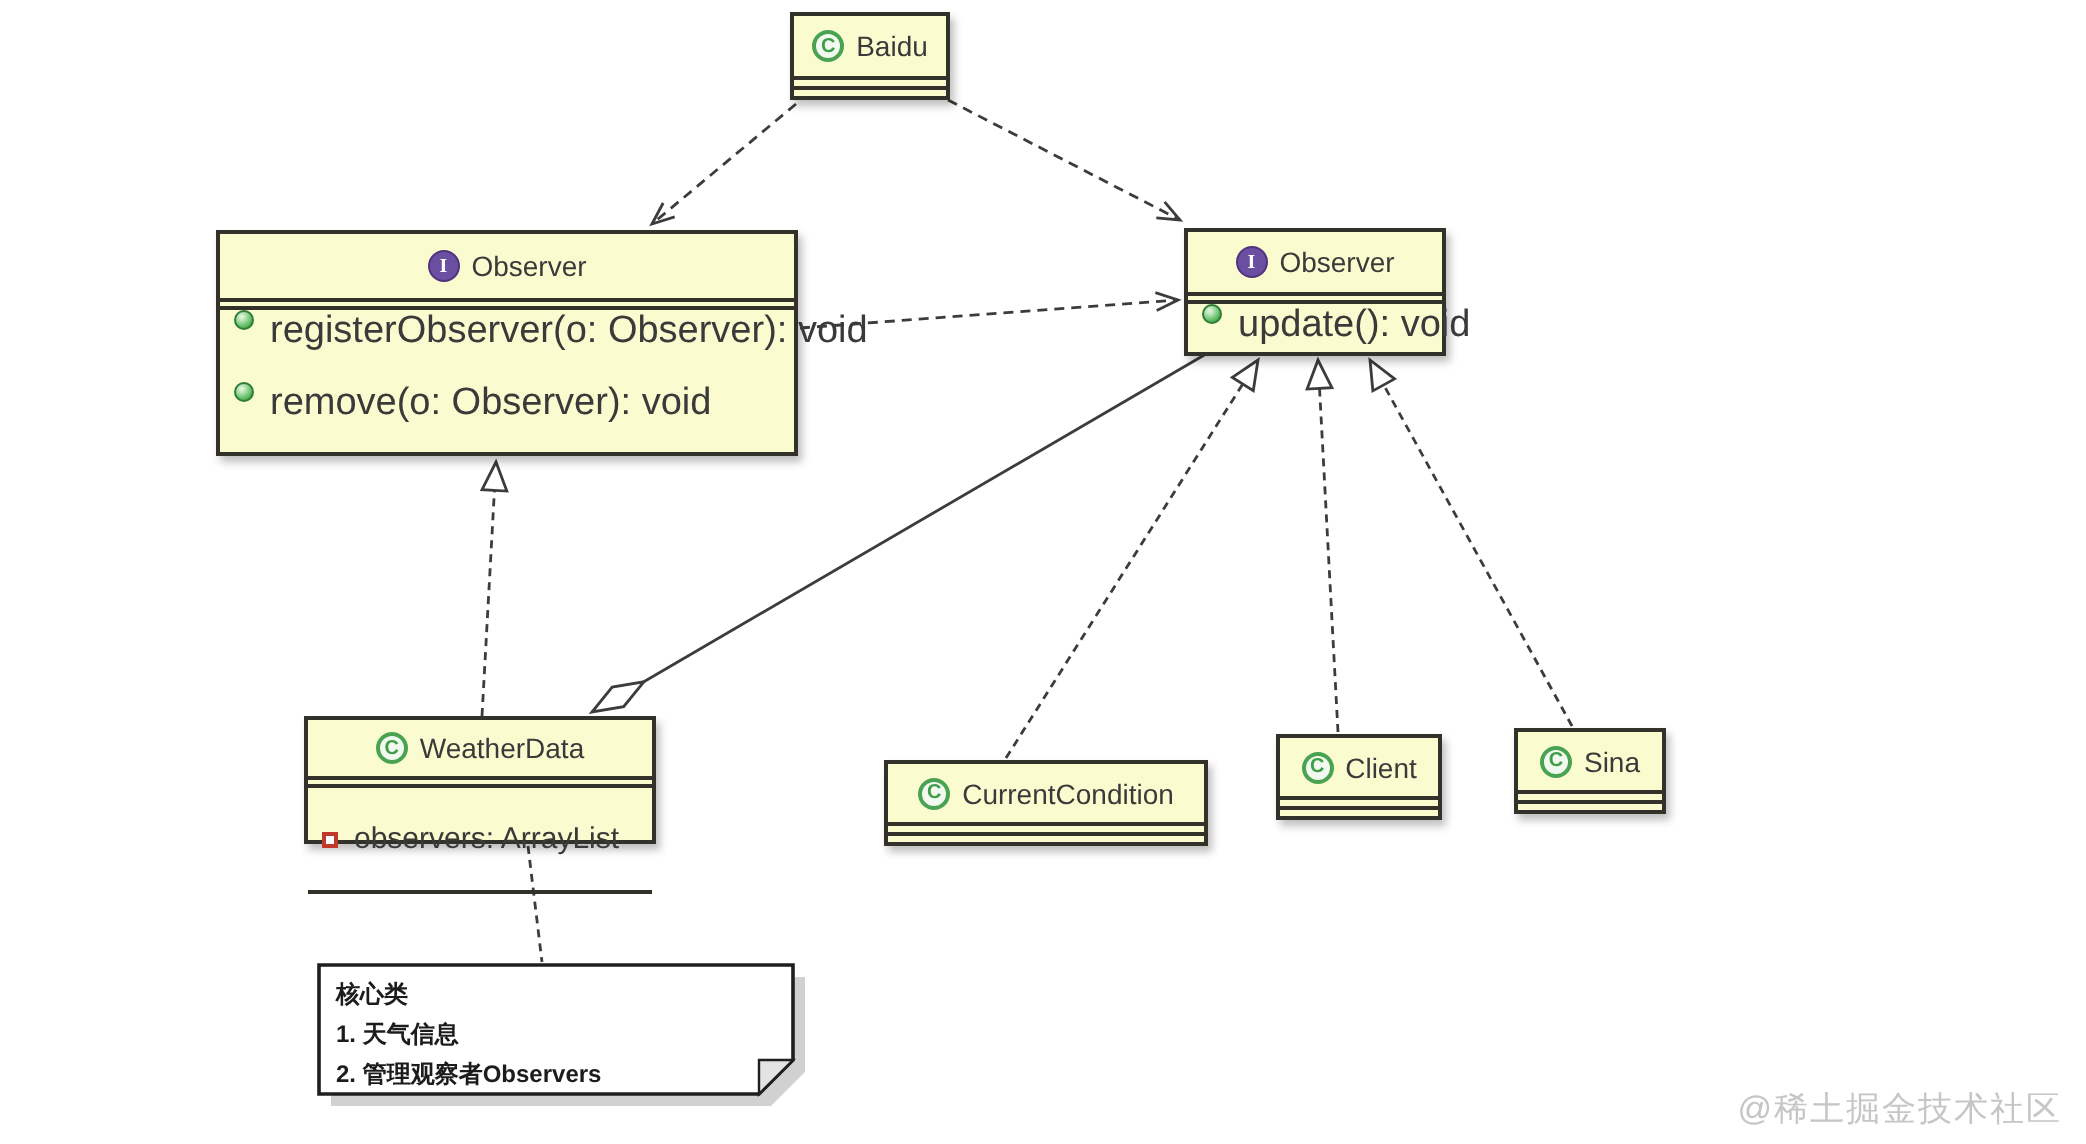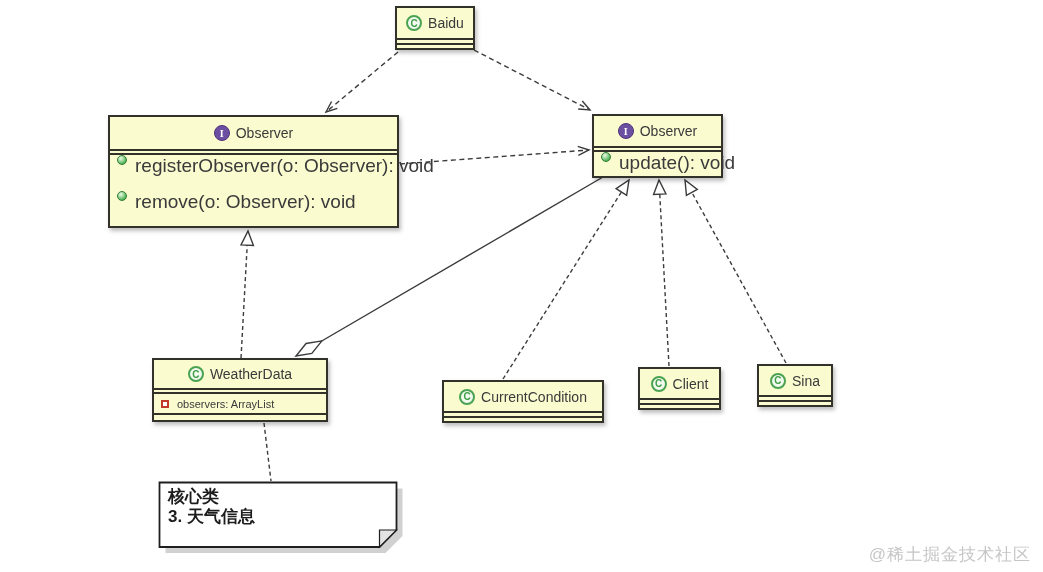--- a/index.html
+++ b/index.html
@@ -12,22 +12,22 @@
        box-shadow:2px 3px 4px rgba(0,0,0,.25);display:flex;flex-direction:column;z-index:2;}
   .title{display:flex;align-items:center;justify-content:center;gap:6px;
          color:#3a3a3a;font-size:14px;font-weight:500;flex:0 0 auto;}
   .title.grow{flex:1 1 auto;}
   .dsep{flex:0 0 auto;height:2px;border-top:2px solid #33322a;border-bottom:2px solid #33322a;}
   .tsep{flex:0 0 auto;border-top:2px solid #33322a;}
   .gap{flex:0 0 auto;height:3px;}
   .gap-grow{flex:1 1 auto;}
   .mrow{flex:1 1 auto;display:flex;align-items:flex-start;gap:8px;padding:0 7px;
         font-size:19px;color:#3a3a3a;white-space:nowrap;}
-  .frow{flex:0 0 auto;height:19px;display:flex;align-items:center;gap:8px;padding:0 7px;
-        font-size:11px;color:#3a3a3a;white-space:nowrap;}
+  .frow{flex:0 0 auto;height:19px;display:flex;align-items:center;gap:8px;padding:16px 7px;
+        font-size:15px;color:#3a3a3a;white-space:nowrap;}
 
   
   .iicon{width:16px;height:16px;border-radius:50%;box-sizing:border-box;background:#6b4fa0;
          border:1px solid #50327e;color:#ffffff;font-size:10px;font-weight:bold;
          font-family:"Liberation Serif",serif;display:flex;align-items:center;justify-content:center;
          flex:0 0 auto;}
   .cicon{width:16px;height:16px;border-radius:50%;box-sizing:border-box;background:#f2faf0;
          border:2px solid #4aa351;color:#3f9e47;font-size:10px;font-weight:bold;
          display:flex;align-items:center;justify-content:center;flex:0 0 auto;}
   .micon{width:10px;height:10px;border-radius:50%;box-sizing:border-box;flex:0 0 auto;
@@ -42,21 +42,21 @@
   #box-subject .title{height:32px;}
   #box-observer{left:592px;top:114px;width:131px;height:64px;}
   #box-observer .title{height:30px;}
   #box-weatherdata{left:152px;top:358px;width:176px;height:64px;}
   #box-weatherdata .title{height:28px;}
   #box-currentcondition{left:442px;top:380px;width:162px;height:43px;}
   #box-baidu{left:638px;top:367px;width:83px;height:43px;}
   #box-sina{left:757px;top:364px;width:76px;height:43px;}
 
   
-  #note-text{position:absolute;left:168px;top:487px;z-index:2;font-size:17px;line-height:20px;
+  #note-text{position:absolute;left:168px;top:487px;z-index:2;font-size:12px;line-height:20px;
              color:#1c1c1c;font-weight:600;white-space:nowrap;}
 
   
   #watermark{position:absolute;right:12px;bottom:6px;z-index:2;font-size:17px;color:#c6c6c6;
              letter-spacing:1px;}
 </style>
 </head>
 <body>
 
 <div id="canvas">
@@ -175,18 +175,19 @@
       <span>Sina</span>
     </div>
     <div class="tsep"></div>
     <div class="gap"></div>
     <div class="tsep"></div>
     <div class="gap"></div>
   </div>
 
   <div id="note-text">
     <div>核心类</div>
-    <div>3. 天气信息</div>
+    <div>1. 天气信息</div>
+    <div>2. 管理观察者Observers</div>
   </div>
 
   <div id="watermark">@稀土掘金技术社区</div>
 
 </div>
 
 </body></html>

